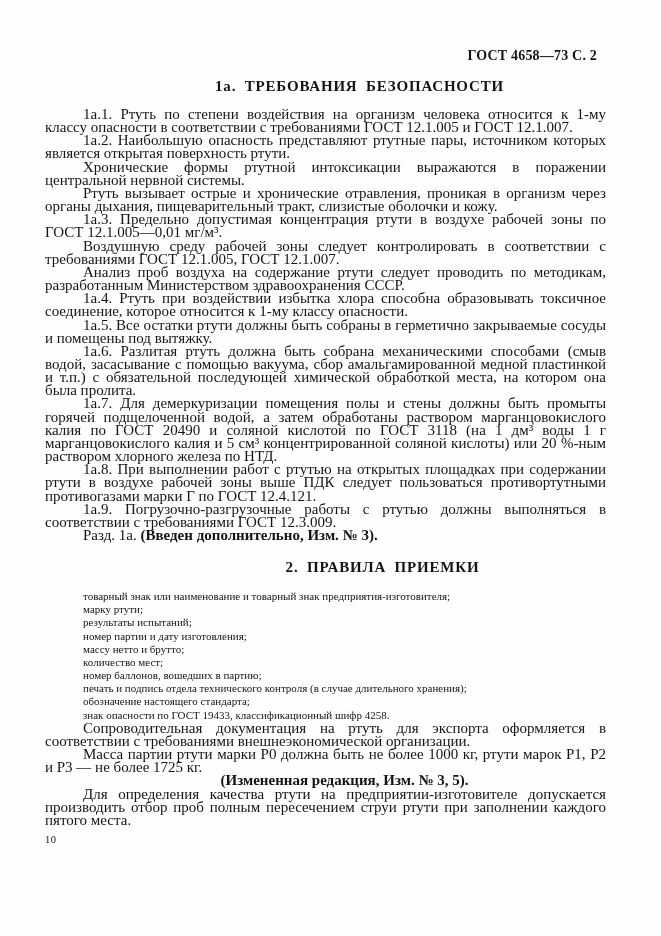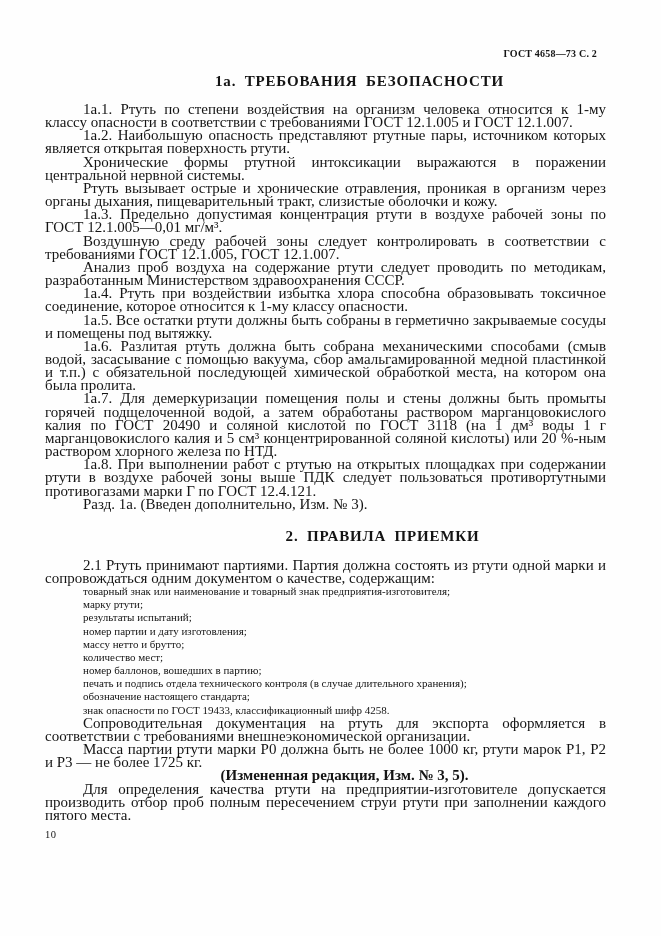--- a/index.html
+++ b/index.html
@@ -19,21 +19,21 @@
   .content {
     position: absolute;
     left: 45px;
     top: 48px;
     width: 561px;
   }
   .hdr {
     text-align: right;
     padding-right: 9px;
     font-weight: 700;
-    font-size: 10px;
+    font-size: 14px;
     letter-spacing: 0.2px;
     margin: 0 0 10px 0;
   }
   .sec-title {
     font-weight: 700;
     font-size: 15px;
     text-align: center;
     letter-spacing: 0.8px;
     word-spacing: 4px;
     margin: 14px 0 13px 0;
@@ -47,21 +47,21 @@
     text-align: justify;
     text-indent: 38px;
   }
   .item {
     margin: 0;
     font-size: 11px;
     line-height: 13.15px;
     text-align: left;
     text-indent: 38px;
   }
-  .b { font-weight: 400; }
+  .b { font-weight: 700; }
   .para.bold-line { font-weight: 700; text-align: center; }
   .pagenum {
     text-align: left;
     font-size: 10.5px;
     margin-top: 7px;
     letter-spacing: 0.5px;
   }
 </style>
 </head>
 <body>
@@ -78,26 +78,26 @@
     <p class="para">Хронические формы ртутной интоксикации выражаются в поражении центральной нервной системы.</p>
     <p class="para">Ртуть вызывает острые и хронические отравления, проникая в организм через органы дыхания, пищеварительный тракт, слизистые оболочки и кожу.</p>
     <p class="para">1а.3. Предельно допустимая концентрация ртути в воздухе рабочей зоны по ГОСТ 12.1.005—0,01 мг/м³.</p>
     <p class="para">Воздушную среду рабочей зоны следует контролировать в соответствии с требованиями ГОСТ 12.1.005, ГОСТ 12.1.007.</p>
     <p class="para">Анализ проб воздуха на содержание ртути следует проводить по методикам, разработанным Министерством здравоохранения СССР.</p>
     <p class="para">1а.4. Ртуть при воздействии избытка хлора способна образовывать токсичное соединение, которое относится к 1-му классу опасности.</p>
     <p class="para">1а.5. Все остатки ртути должны быть собраны в герметично закрываемые сосуды и помещены под вытяжку.</p>
     <p class="para">1а.6. Разлитая ртуть должна быть собрана механическими способами (смыв водой, засасывание с помощью вакуума, сбор амальгамированной медной пластинкой и т.п.) с обязательной последующей химической обработкой места, на котором она была пролита.</p>
     <p class="para">1а.7. Для демеркуризации помещения полы и стены должны быть промыты горячей подщелоченной водой, а затем обработаны раствором марганцовокислого калия по ГОСТ 20490 и соляной кислотой по ГОСТ 3118 (на 1 дм³ воды 1 г марганцовокислого калия и 5 см³ концентрированной соляной кислоты) или 20 %-ным раствором хлорного железа по НТД.</p>
     <p class="para">1а.8. При выполнении работ с ртутью на открытых площадках при содержании ртути в воздухе рабочей зоны выше ПДК следует пользоваться противортутными противогазами марки Г по ГОСТ 12.4.121.</p>
+    <p class="para">1а.9. Погрузочно-разгрузочные работы с ртутью должны выполняться в соответствии с требованиями ГОСТ 12.3.009.</p>
 
     <p class="para"><span>Разд. 1а. </span><span class="b">(Введен дополнительно, Изм. № 3).</span></p>
 
     <div class="sec-title t2">2. ПРАВИЛА ПРИЕМКИ</div>
 
-    <p class="para">2.1 Ртуть принимают партиями. Партия должна состоять из ртути одной марки и сопровождаться одним документом о качестве, содержащим:</p>
 
     <p class="item">товарный знак или наименование и товарный знак предприятия-изготовителя;</p>
     <p class="item">марку ртути;</p>
     <p class="item">результаты испытаний;</p>
     <p class="item">номер партии и дату изготовления;</p>
     <p class="item">массу нетто и брутто;</p>
     <p class="item">количество мест;</p>
     <p class="item">номер баллонов, вошедших в партию;</p>
     <p class="item">печать и подпись отдела технического контроля (в случае длительного хранения);</p>
     <p class="item">обозначение настоящего стандарта;</p>

